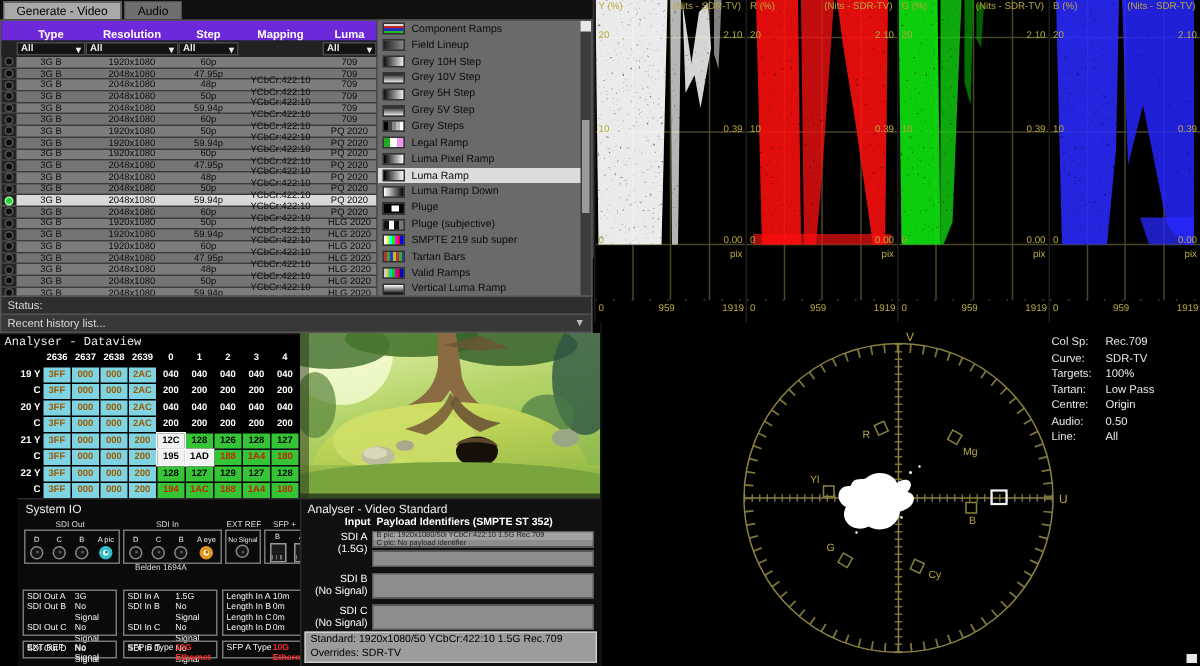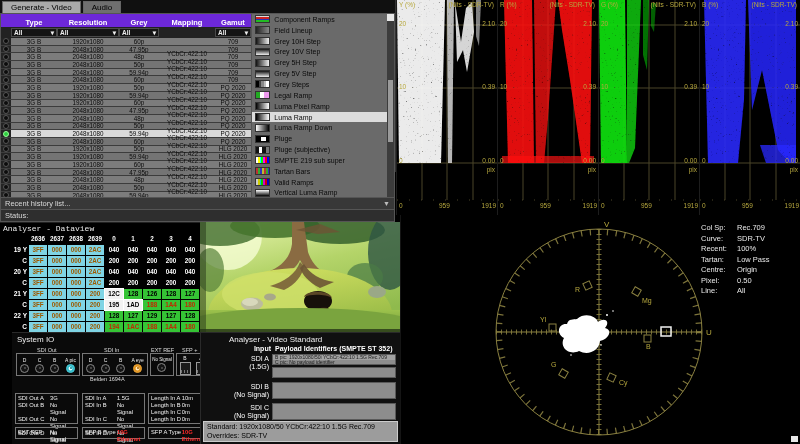--- a/index.html
+++ b/index.html
@@ -110,21 +110,21 @@
   .bnc.orange::after{background:#a86408;}
   .sfpmod{width:9px;height:11px;border:1px solid #999;background:#1a1a1a;
           background-image:repeating-linear-gradient(90deg,#777 0 1px,transparent 1px 3px);background-size:100% 3px;background-repeat:no-repeat;background-position:0 7px;}
   .iobox{position:absolute;border:1px solid #777;padding:1px 2px;box-sizing:border-box;}
   .iorow{display:flex;font-size:5.8px;color:#f2f2f2;line-height:7px;}
   .iorow .k{width:56%;}
   .iorow .v{width:44%;}
   .iorow .v.alert{color:#ff2a2a;font-weight:bold;}
 
   
-  #std{left:200px;top:332px;width:200px;height:112px;background:#101010;border-top:1px solid #2a2a2a;border-left:1px solid #2a2a2a;padding-left:24px;}
+  #std{left:200px;top:332px;width:200px;height:112px;background:#101010;border-top:1px solid #2a2a2a;border-left:1px solid #2a2a2a;}
   .std-title{font-size:8px;color:#eee;padding:2px 0 1px 4px;}
   .std-head{display:flex;font-size:7px;font-weight:bold;color:#fff;}
   .std-head .h1{width:46px;text-align:right;padding-right:4px;}
   .std-row{display:flex;margin-top:2px;}
   .std-lab{width:44px;font-size:7px;color:#fff;text-align:right;padding-right:3px;line-height:8px;padding-top:1px;}
   .std-bars{flex:1;margin-right:4px;}
   .pbar{background:#8d8d8d;border:1px solid #5a5a5a;height:15px;margin-bottom:2px;}
   .pbar.small{height:9px;}
   .pbar .pl1{display:block;font-size:5px;color:#1a1a1a;line-height:5px;padding:0 2px;background:#a2a2a2;}
   .pbar .pl2{display:block;font-size:5px;color:#1a1a1a;line-height:4.5px;padding:0 2px;}
@@ -140,23 +140,23 @@
     <div class="tabbar">
       <div class="tab active">Generate - Video</div>
       <div class="tab inactive">Audio</div>
     </div>
     <div class="gen-body">
       <div class="gtable">
         <div class="ghead">
           <span class="c0"></span>
           <span class="c1">Type</span>
           <span class="c2">Resolution</span>
-          <span class="c3">Grey</span>
+          <span class="c3">Step</span>
           <span class="c4">Mapping</span>
-          <span class="c5">Gamut</span>
+          <span class="c5">Luma</span>
         </div>
         <div class="gfilters" id="gen-filters">
             <span class="c0"></span>
             <span class="c1">
               <div class="gfilt">
                 <span>All</span>
                 <span>▾</span>
               </div>
             </span>
             <span class="c2">
@@ -424,26 +424,26 @@
           <div class="p-item">
             <span class="thumb t-vluma"></span>
             <span class="lbl">Vertical Luma Ramp</span>
           </div>
           <div class="pscroll">
           <div class="up"></div>
           <div class="th"></div>
         </div>
         </div>
     </div>
+    <div class="barrow" style="background:#2e2e2e;">
+      <span class="t">Status:</span>
+    </div>
     <div class="barrow">
       <span class="t">Recent history list...</span>
       <span class="chev">▼</span>
-    </div>
-    <div class="barrow" style="background:#2e2e2e;">
-      <span class="t">Status:</span>
     </div>
   </div>
 
   <div class="panel" id="wfm">
       <div class="wpanel">
         <svg width="101" height="215" viewBox="0 0 101 215">
           <defs>
             <filter id="gr0" x="0" y="0" width="100%" height="100%">
               <feTurbulence type="fractalNoise" baseFrequency="0.55" numOctaves="2" result="n"></feTurbulence>
               <feColorMatrix in="n" type="matrix" values="0 0 0 0 0 0 0 0 0 0 0 0 0 0 0 1.4 1.4 1.4 0 -0.7" result="a"></feColorMatrix>
@@ -813,33 +813,33 @@
     <div class="vset" id="vec-settings">
         <div class="row">
           <span class="k">Col Sp:</span>
           <span class="v">Rec.709</span>
         </div>
         <div class="row">
           <span class="k">Curve:</span>
           <span class="v">SDR-TV</span>
         </div>
         <div class="row">
-          <span class="k">Recent:</span>
+          <span class="k">Targets:</span>
           <span class="v">100%</span>
         </div>
         <div class="row">
           <span class="k">Tartan:</span>
           <span class="v">Low Pass</span>
         </div>
         <div class="row">
           <span class="k">Centre:</span>
           <span class="v">Origin</span>
         </div>
         <div class="row">
-          <span class="k">Pixel:</span>
+          <span class="k">Audio:</span>
           <span class="v">0.50</span>
         </div>
         <div class="row">
           <span class="k">Line:</span>
           <span class="v">All</span>
         </div>
       </div>
     <div class="vcorner"></div>
   </div>
 

